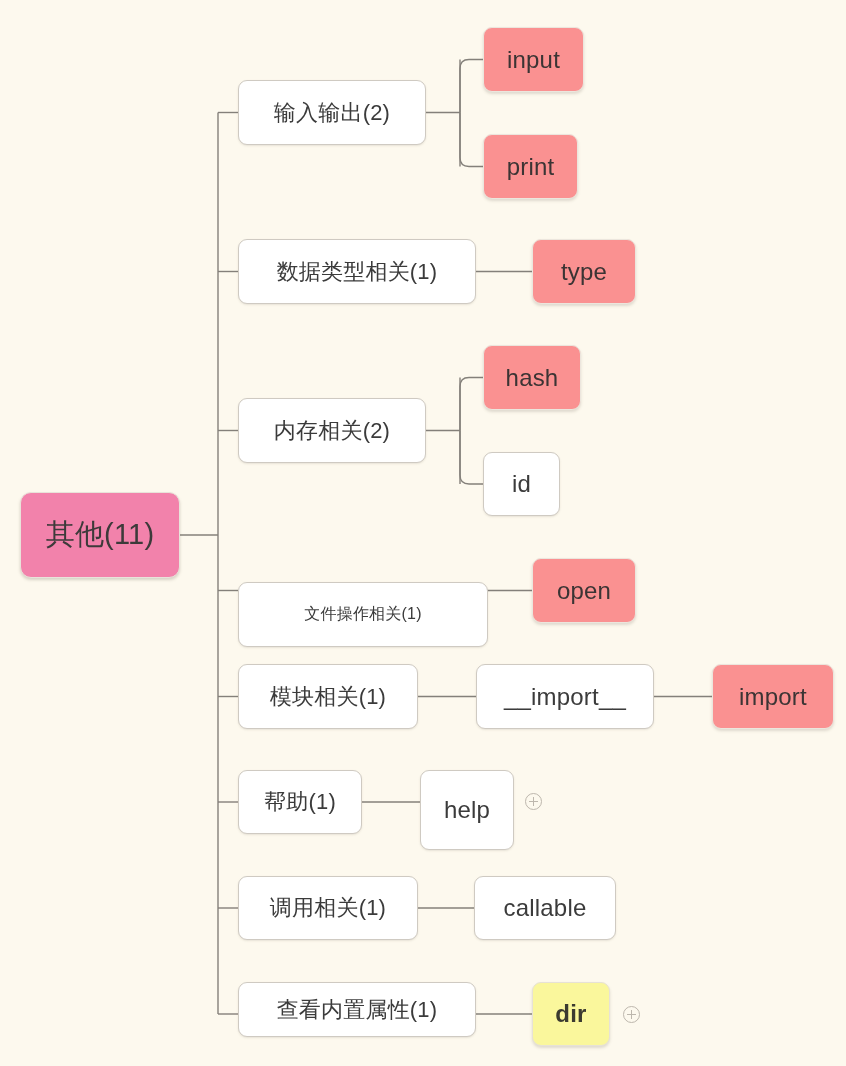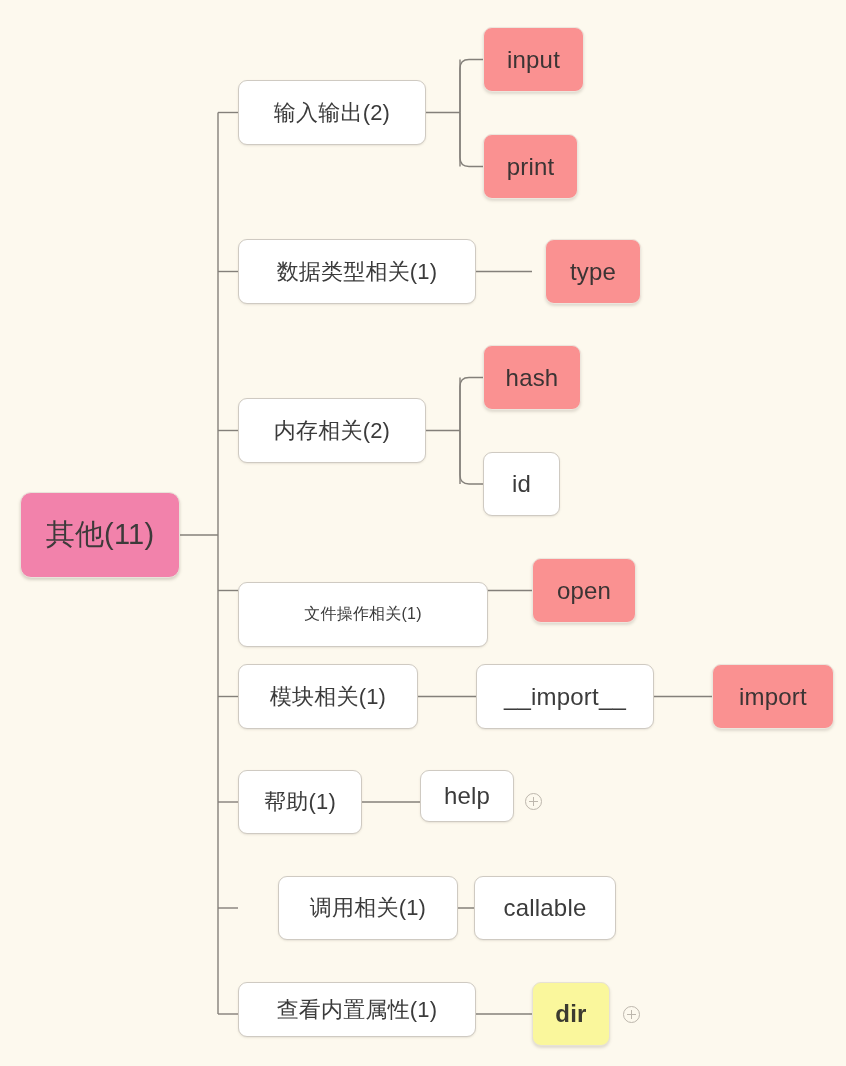--- a/index.html
+++ b/index.html
@@ -123,31 +123,31 @@
       <path d="M 418 908 L 474 908" fill="none" stroke="#84807a" stroke-width="1.4"></path>
       <path d="M 218 1014 L 238 1014" fill="none" stroke="#84807a" stroke-width="1.4"></path>
       <path d="M 476 1014 L 532 1014" fill="none" stroke="#84807a" stroke-width="1.4"></path>
     </svg>
   <div id="nodes">
       <div class="node root" style="left: 20px; top: 492px; width: 160px; height: 86px; font-size: 29px;">其他(11)</div>
       <div class="node plain" style="left: 238px; top: 80px; width: 188px; height: 65px; font-size: 22px;">输入输出(2)</div>
       <div class="node salmon" style="left: 483px; top: 27px; width: 101px; height: 65px; font-size: 24px;">input</div>
       <div class="node salmon" style="left: 483px; top: 134px; width: 95px; height: 65px; font-size: 24px;">print</div>
       <div class="node plain" style="left: 238px; top: 239px; width: 238px; height: 65px; font-size: 22px;">数据类型相关(1)</div>
-      <div class="node salmon" style="left: 532px; top: 239px; width: 96px; height: 65px; font-size: 24px; margin-left: 13px;">type</div>
+      <div class="node salmon" style="left: 532px; top: 239px; width: 104px; height: 65px; font-size: 24px;">type</div>
       <div class="node plain" style="left: 238px; top: 398px; width: 188px; height: 65px; font-size: 22px;">内存相关(2)</div>
       <div class="node salmon" style="left: 483px; top: 345px; width: 98px; height: 65px; font-size: 24px;">hash</div>
       <div class="node plain" style="left: 483px; top: 452px; width: 77px; height: 64px; font-size: 24px;">id</div>
       <div class="node plain" style="left: 238px; top: 558px; width: 250px; height: 65px; font-size: 16px; margin-top: 24px;">文件操作相关(1)</div>
       <div class="node salmon" style="left: 532px; top: 558px; width: 104px; height: 65px; font-size: 24px;">open</div>
       <div class="node plain" style="left: 238px; top: 664px; width: 180px; height: 65px; font-size: 22px;">模块相关(1)</div>
       <div class="node plain" style="left: 476px; top: 664px; width: 178px; height: 65px; font-size: 24px;">__import__</div>
       <div class="node salmon" style="left: 712px; top: 664px; width: 122px; height: 65px; font-size: 24px; text-align: right;">import</div>
       <div class="node plain" style="left: 238px; top: 770px; width: 124px; height: 64px; font-size: 22px;">帮助(1)</div>
       <div class="expander" style="left: 525px; top: 793px;"></div>
-      <div class="node plain" style="left: 420px; top: 770px; width: 94px; height: 52px; font-size: 24px;">help</div>
-      <div class="node plain" style="left: 238px; top: 876px; width: 180px; height: 64px; font-size: 22px; margin-left: 40px;">调用相关(1)</div>
+      <div class="node plain" style="left: 420px; top: 770px; width: 94px; height: 80px; font-size: 24px;">help</div>
+      <div class="node plain" style="left: 238px; top: 876px; width: 180px; height: 64px; font-size: 22px;">调用相关(1)</div>
       <div class="node plain" style="left: 474px; top: 876px; width: 142px; height: 64px; font-size: 24px;">callable</div>
       <div class="node plain" style="left: 238px; top: 982px; width: 238px; height: 55px; font-size: 22px;">查看内置属性(1)</div>
       <div class="expander" style="left: 623px; top: 1006px;"></div>
       <div class="node yellow" style="left: 532px; top: 982px; width: 78px; height: 64px; font-size: 24px; font-weight: bold;">dir</div>
     </div>
 </div>
 
 </body></html>

